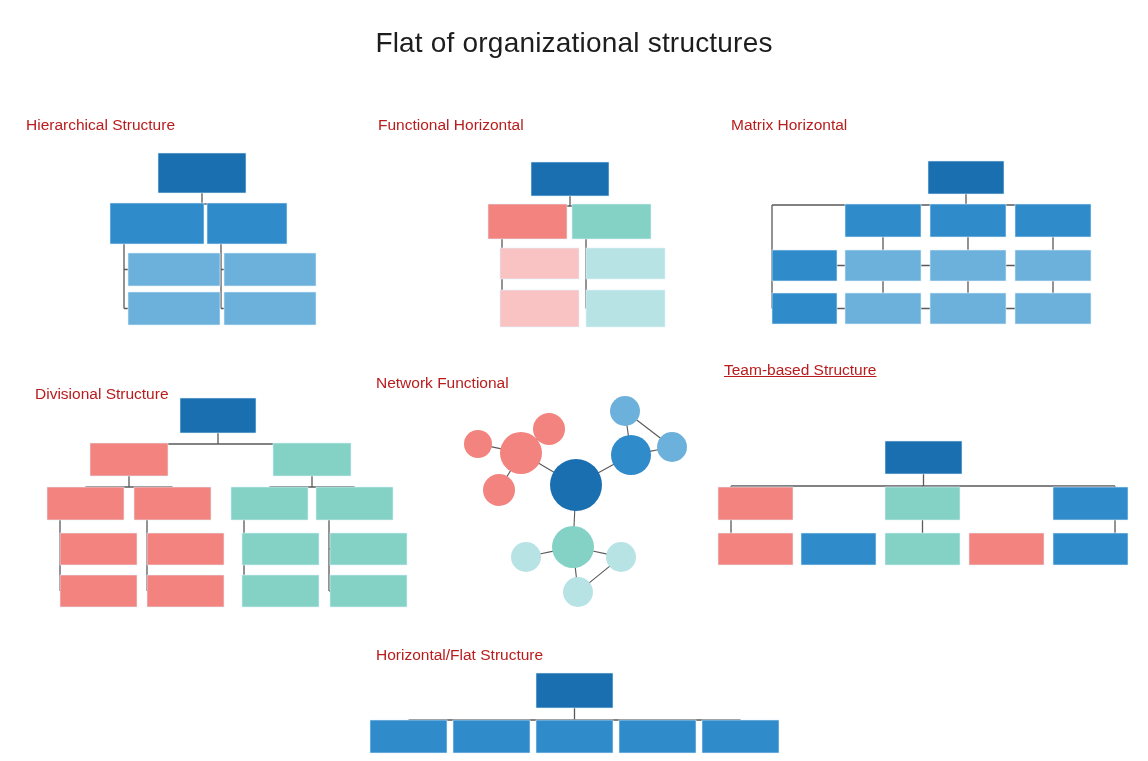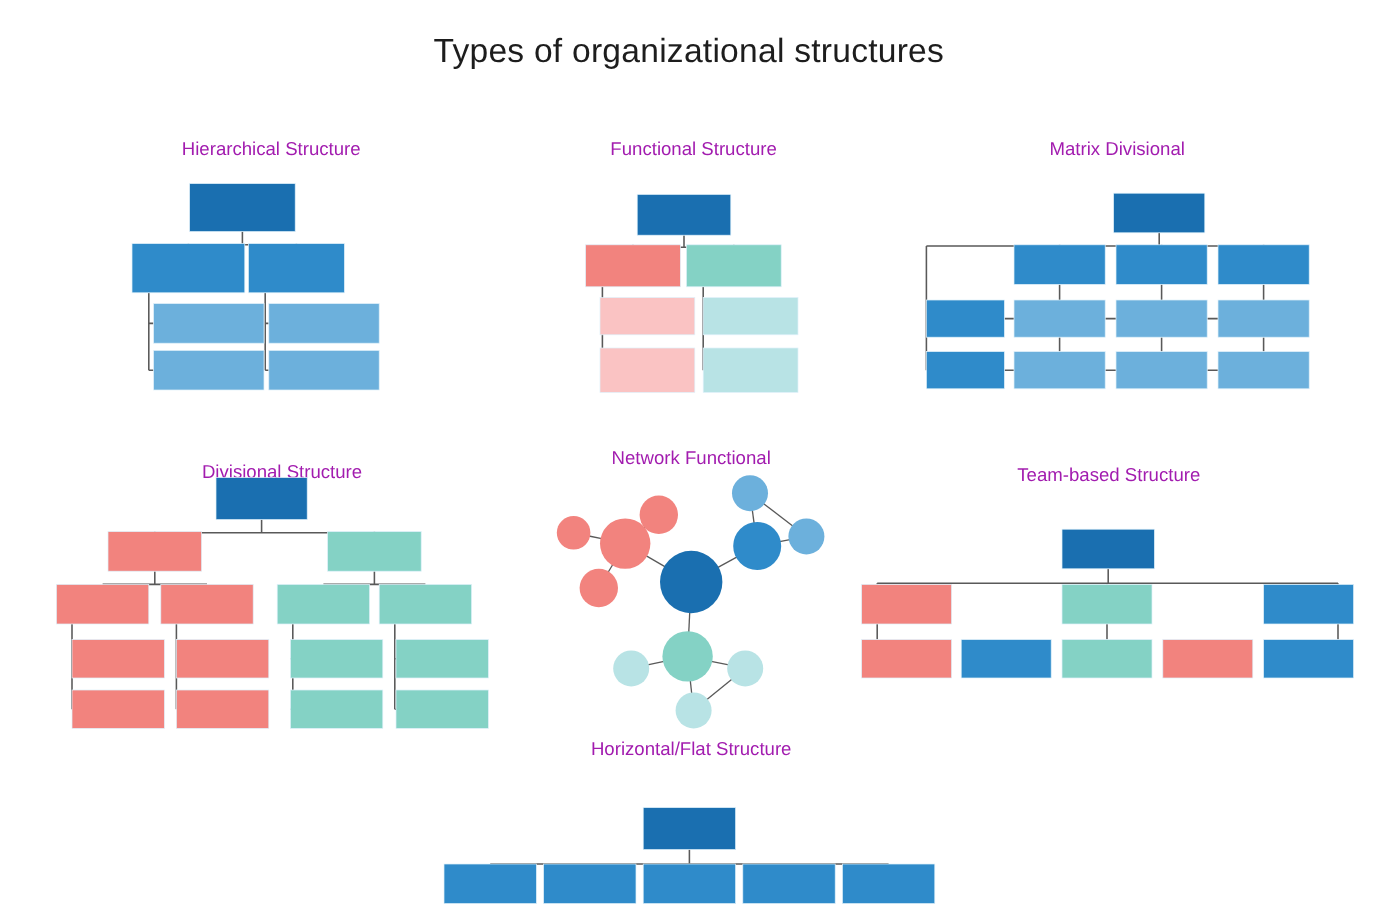--- a/index.html
+++ b/index.html
@@ -23,24 +23,23 @@
     width: 1148px;
     text-align: center;
     font-size: 28px;
     font-weight: 400;
     color: #1d1d1d;
     letter-spacing: 0.2px;
     line-height: 34px;
   }
   .panel-title {
     position: absolute;
-    text-align: center;
     font-size: 15.5px;
     font-weight: 400;
-    color: #a21caf;
+    color: #b91c1c;
     line-height: 20px;
     white-space: nowrap;
   }
   svg.diagram {
     position: absolute;
     left: 0;
     top: 0;
     width: 1148px;
     height: 761px;
     overflow: visible;
@@ -48,30 +47,30 @@
   .node-rect { stroke: #dff0fa; stroke-width: 0.6; }
   .link { stroke: #595959; stroke-width: 1.3; fill: none; }
   .net-link { stroke: #595959; stroke-width: 1.1; fill: none; }
   .net-node { stroke: none; }
 </style>
 </head>
 <body>
 
 <div id="canvas">
 
-  <div class="main-title">Types of organizational structures</div>
+  <div class="main-title">Flat of organizational structures</div>
 
   <div id="titles">
       <div class="panel-title" style="left: 26px; top: 115px; width: 400px;">Hierarchical Structure</div>
-      <div class="panel-title" style="left: 378px; top: 115px; width: 400px;">Functional Structure</div>
-      <div class="panel-title" style="left: 731px; top: 115px; width: 400px;">Matrix Divisional</div>
+      <div class="panel-title" style="left: 378px; top: 115px; width: 400px;">Functional Horizontal</div>
+      <div class="panel-title" style="left: 731px; top: 115px; width: 400px;">Matrix Horizontal</div>
       <div class="panel-title" style="left: 35px; top: 384px; width: 400px;">Divisional Structure</div>
       <div class="panel-title" style="left: 376px; top: 373px; width: 400px;">Network Functional</div>
-      <div class="panel-title" style="left: 724px; top: 387px; width: 400px;">Team-based Structure</div>
-      <div class="panel-title" style="left: 376px; top: 615px; width: 400px;">Horizontal/Flat Structure</div>
+      <div class="panel-title" style="left: 724px; top: 360px; width: 400px; text-decoration: underline;">Team-based Structure</div>
+      <div class="panel-title" style="left: 376px; top: 645px; width: 400px;">Horizontal/Flat Structure</div>
     </div>
 
   <svg class="diagram" id="diagram-layer" viewBox="0 0 1148 761">
       <g>
         <path d="M202 193 V204 M157 204 H247 M157 204 V203 M247 204 V203" class="link" stroke="#595959"></path>
         <path d="M124 244 V308.5 M124 269.5 H128 M124 308.5 H128" class="link" stroke="#595959"></path>
         <path d="M221 244 V308.5 M221 269.5 H224 M221 308.5 H224" class="link" stroke="#595959"></path>
         <rect x="158" y="153" width="88" height="40" fill="#1a6fb0" class="node-rect"></rect>
         <rect x="110" y="203" width="94" height="41" fill="#2f8bca" class="node-rect"></rect>
         <rect x="207" y="203" width="80" height="41" fill="#2f8bca" class="node-rect"></rect>

